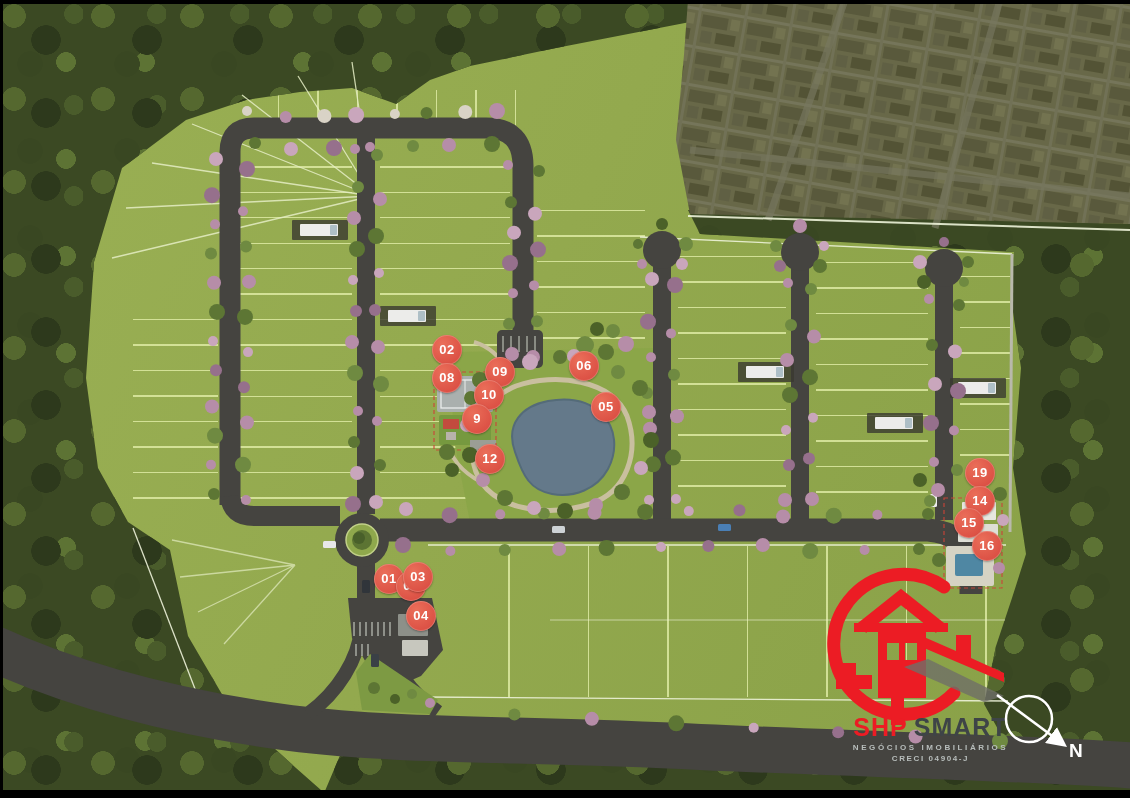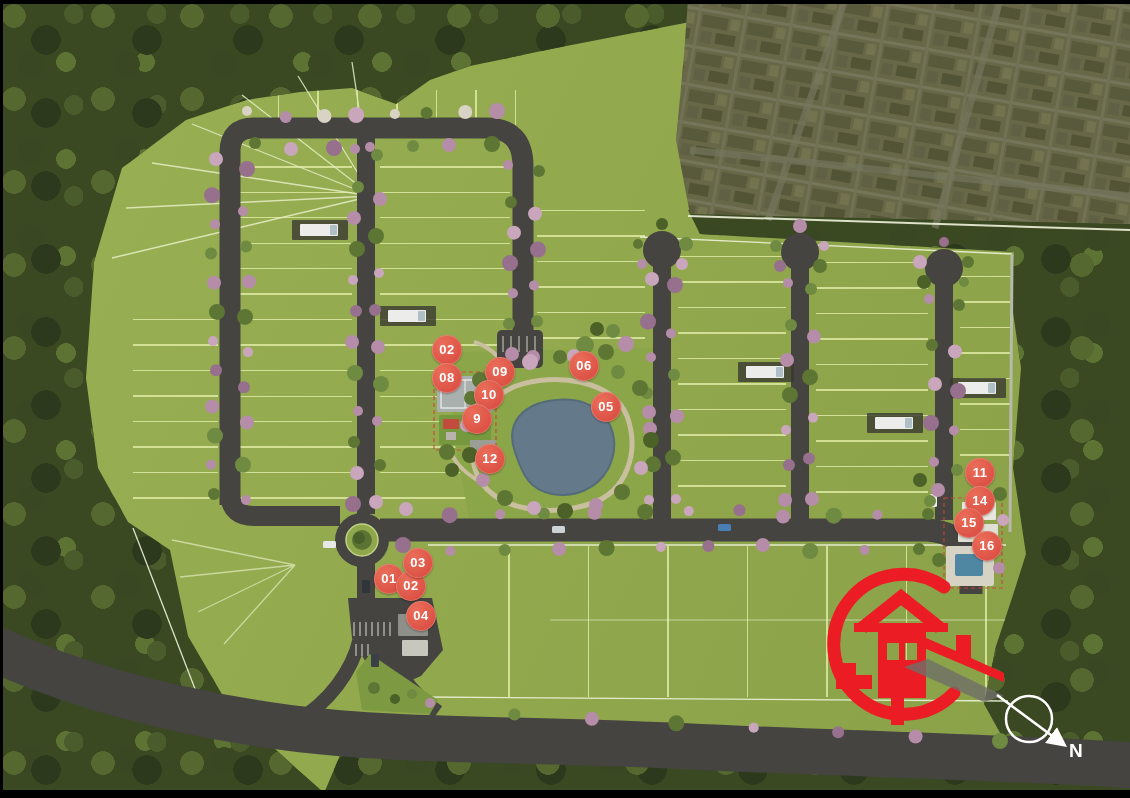--- a/index.html
+++ b/index.html
@@ -405,46 +405,53 @@
     <path d="M136,22 A70,70 0 1 0 146,128" stroke="#ec1c24" stroke-width="13" fill="none" stroke-linecap="round"></path>
     <path d="M54,63 L93,32 L132,63" stroke="#ec1c24" stroke-width="13" fill="none"></path>
     <rect x="46" y="58" width="94" height="9" fill="#ec1c24"></rect>
     <path fill-rule="evenodd" fill="#ec1c24" d="M70,67 H118 V133 H70 Z M79,78 h12 v17 h-12 Z M97,78 h12 v17 h-12 Z"></path>
     <rect x="83" y="133" width="13" height="27" fill="#ec1c24"></rect>
     <polygon points="28,98 48,98 48,110 64,110 64,124 28,124" fill="#ec1c24"></polygon>
     <polygon points="96,102 176,137 196,131 120,94" fill="#6f6f68" opacity=".8"></polygon>
     <polygon points="116,72 148,86 148,70 163,70 163,93 196,108 196,117 116,83" fill="#ec1c24"></polygon>
   </svg>
 
+  <div class="logo-text">
+    <div class="logo-line1">
+      <span class="brand-p">SHP</span><span class="brand-s">SMART</span>
+    </div>
+    <div class="logo-line2">NEGÓCIOS IMOBILIÁRIOS</div>
+    <div class="logo-line3">CRECI 04904-J</div>
+  </div>
 
   <svg class="compass" viewBox="0 0 120 110" xmlns="http://www.w3.org/2000/svg">
     <defs>
       <marker id="ah" markerWidth="8" markerHeight="8" refX="4" refY="4" orient="auto">
         <path d="M0,0 L8,4 L0,8 z" fill="#fff"></path>
       </marker>
     </defs>
     <circle cx="44" cy="54" r="23" stroke="#fff" stroke-width="2.5" fill="none"></circle>
     <line x1="12" y1="30" x2="74" y2="76" stroke="#fff" stroke-width="2.5" marker-end="url(#ah)"></line>
     <text x="84" y="92" font-size="19" font-weight="bold" fill="#fff" font-family="Liberation Sans, sans-serif">N</text>
   </svg>
 
   <div class="markers">
       <div class="marker" style="left: 374px; top: 564px; text-align: center;">01</div>
       <div class="marker" style="left: 364px; top: 571px; margin-left: 32px;">02</div>
-      <div class="marker" style="left: 403px; top: 548px;">03</div>
+      <div class="marker" style="left: 403px; top: 562px;">03</div>
       <div class="marker" style="left: 406px; top: 601px;">04</div>
       <div class="marker" style="left: 591px; top: 392px;">05</div>
       <div class="marker" style="left: 569px; top: 351px; text-align: center;">06</div>
       <div class="marker" style="left: 432px; top: 335px;">02</div>
       <div class="marker" style="left: 432px; top: 363px;">08</div>
       <div class="marker" style="left: 485px; top: 357px;">09</div>
       <div class="marker" style="left: 474px; top: 380px;">10</div>
       <div class="marker" style="left: 462px; top: 404px;">9</div>
       <div class="marker" style="left: 475px; top: 444px;">12</div>
-      <div class="marker" style="left: 965px; top: 458px;">11</div>
+      <div class="marker" style="left: 965px; top: 458px;">19</div>
       <div class="marker" style="left: 965px; top: 486px;">14</div>
       <div class="marker" style="left: 954px; top: 508px;">15</div>
       <div class="marker" style="left: 972px; top: 531px;">16</div>
     </div>
 
 
   <div class="letterbox" style="left:0;top:0;width:1130px;height:4px;"></div>
   <div class="letterbox" style="left:0;top:790px;width:1130px;height:8px;"></div>
   <div class="letterbox" style="left:0;top:0;width:3px;height:798px;"></div>
 </div>

